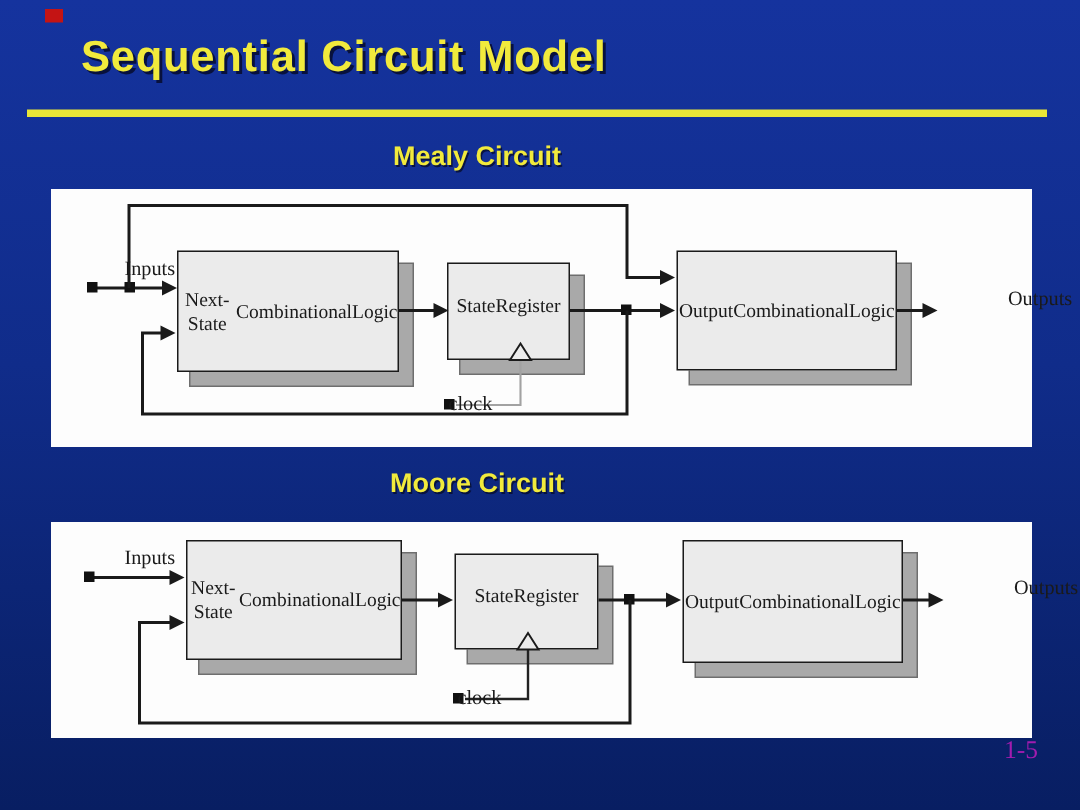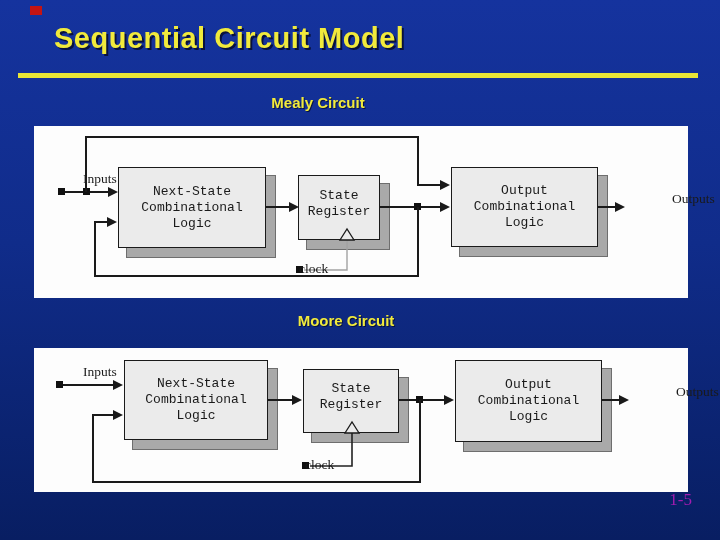--- a/index.html
+++ b/index.html
@@ -12,33 +12,33 @@
   .slide-title{
     position:absolute;left:30px;top:22px;font-size:29px;font-weight:bold;
     color:#f1ea3c;letter-spacing:0.5px;
     text-shadow:2px 2px 0 rgba(6,12,45,0.85);
     white-space:nowrap;
     margin-left:24px;
   }
   .title-rule{position:absolute;left:18px;right:22px;top:73px;height:5px;background:#e9e636;}
   .section-heading{
     position:absolute;left:0;width:636px;text-align:center;
-    font-size:15px;font-weight:bold;color:#f1ea3c;
+    font-size:18px;font-weight:bold;color:#f1ea3c;
     text-shadow:1px 1px 0 rgba(6,12,45,0.8);
   }
   #heading-mealy{top:94px;}
-  #heading-moore{top:312px;padding-left:28px;}
+  #heading-moore{top:312px;}
   .panel{position:absolute;left:34px;width:654px;background:#fdfdfd;}
   #panel-mealy{top:126px;height:172px;}
   #panel-moore{top:348px;height:144px;}
   .blockbox{
     position:absolute;background:#ebebeb;border:1px solid #1a1a1a;
     box-shadow:9px 9px 0 0 #a9a9a9, 9px 9px 0 1px #6e6e6e;
-    display:flex;flex-direction:column;justify-content:center;align-items:center;
-    font-family:Liberation Mono, monospace;
+    display:flex;flex-direction:row;justify-content:center;align-items:center;
+    font-family:Liberation Serif, serif;
     font-size:13px;color:#1a1a1a;line-height:16px;text-align:center;
     box-sizing:border-box;z-index:1;
   }
   .wiring{position:absolute;left:0;top:0;z-index:2;pointer-events:none;}
   .wire{stroke:#1a1a1a;stroke-width:2;fill:none;}
   .clock-wire-mealy{stroke:#a2a2a2;stroke-width:1.4;fill:none;}
   .clock-wire-moore{stroke:#222222;stroke-width:1.6;fill:none;}
   .ah{fill:#1a1a1a;stroke:none;}
   .jsq{fill:#111111;stroke:none;}
   .clk-tri{fill:#ebebeb;stroke:#1a1a1a;stroke-width:1.3;}

